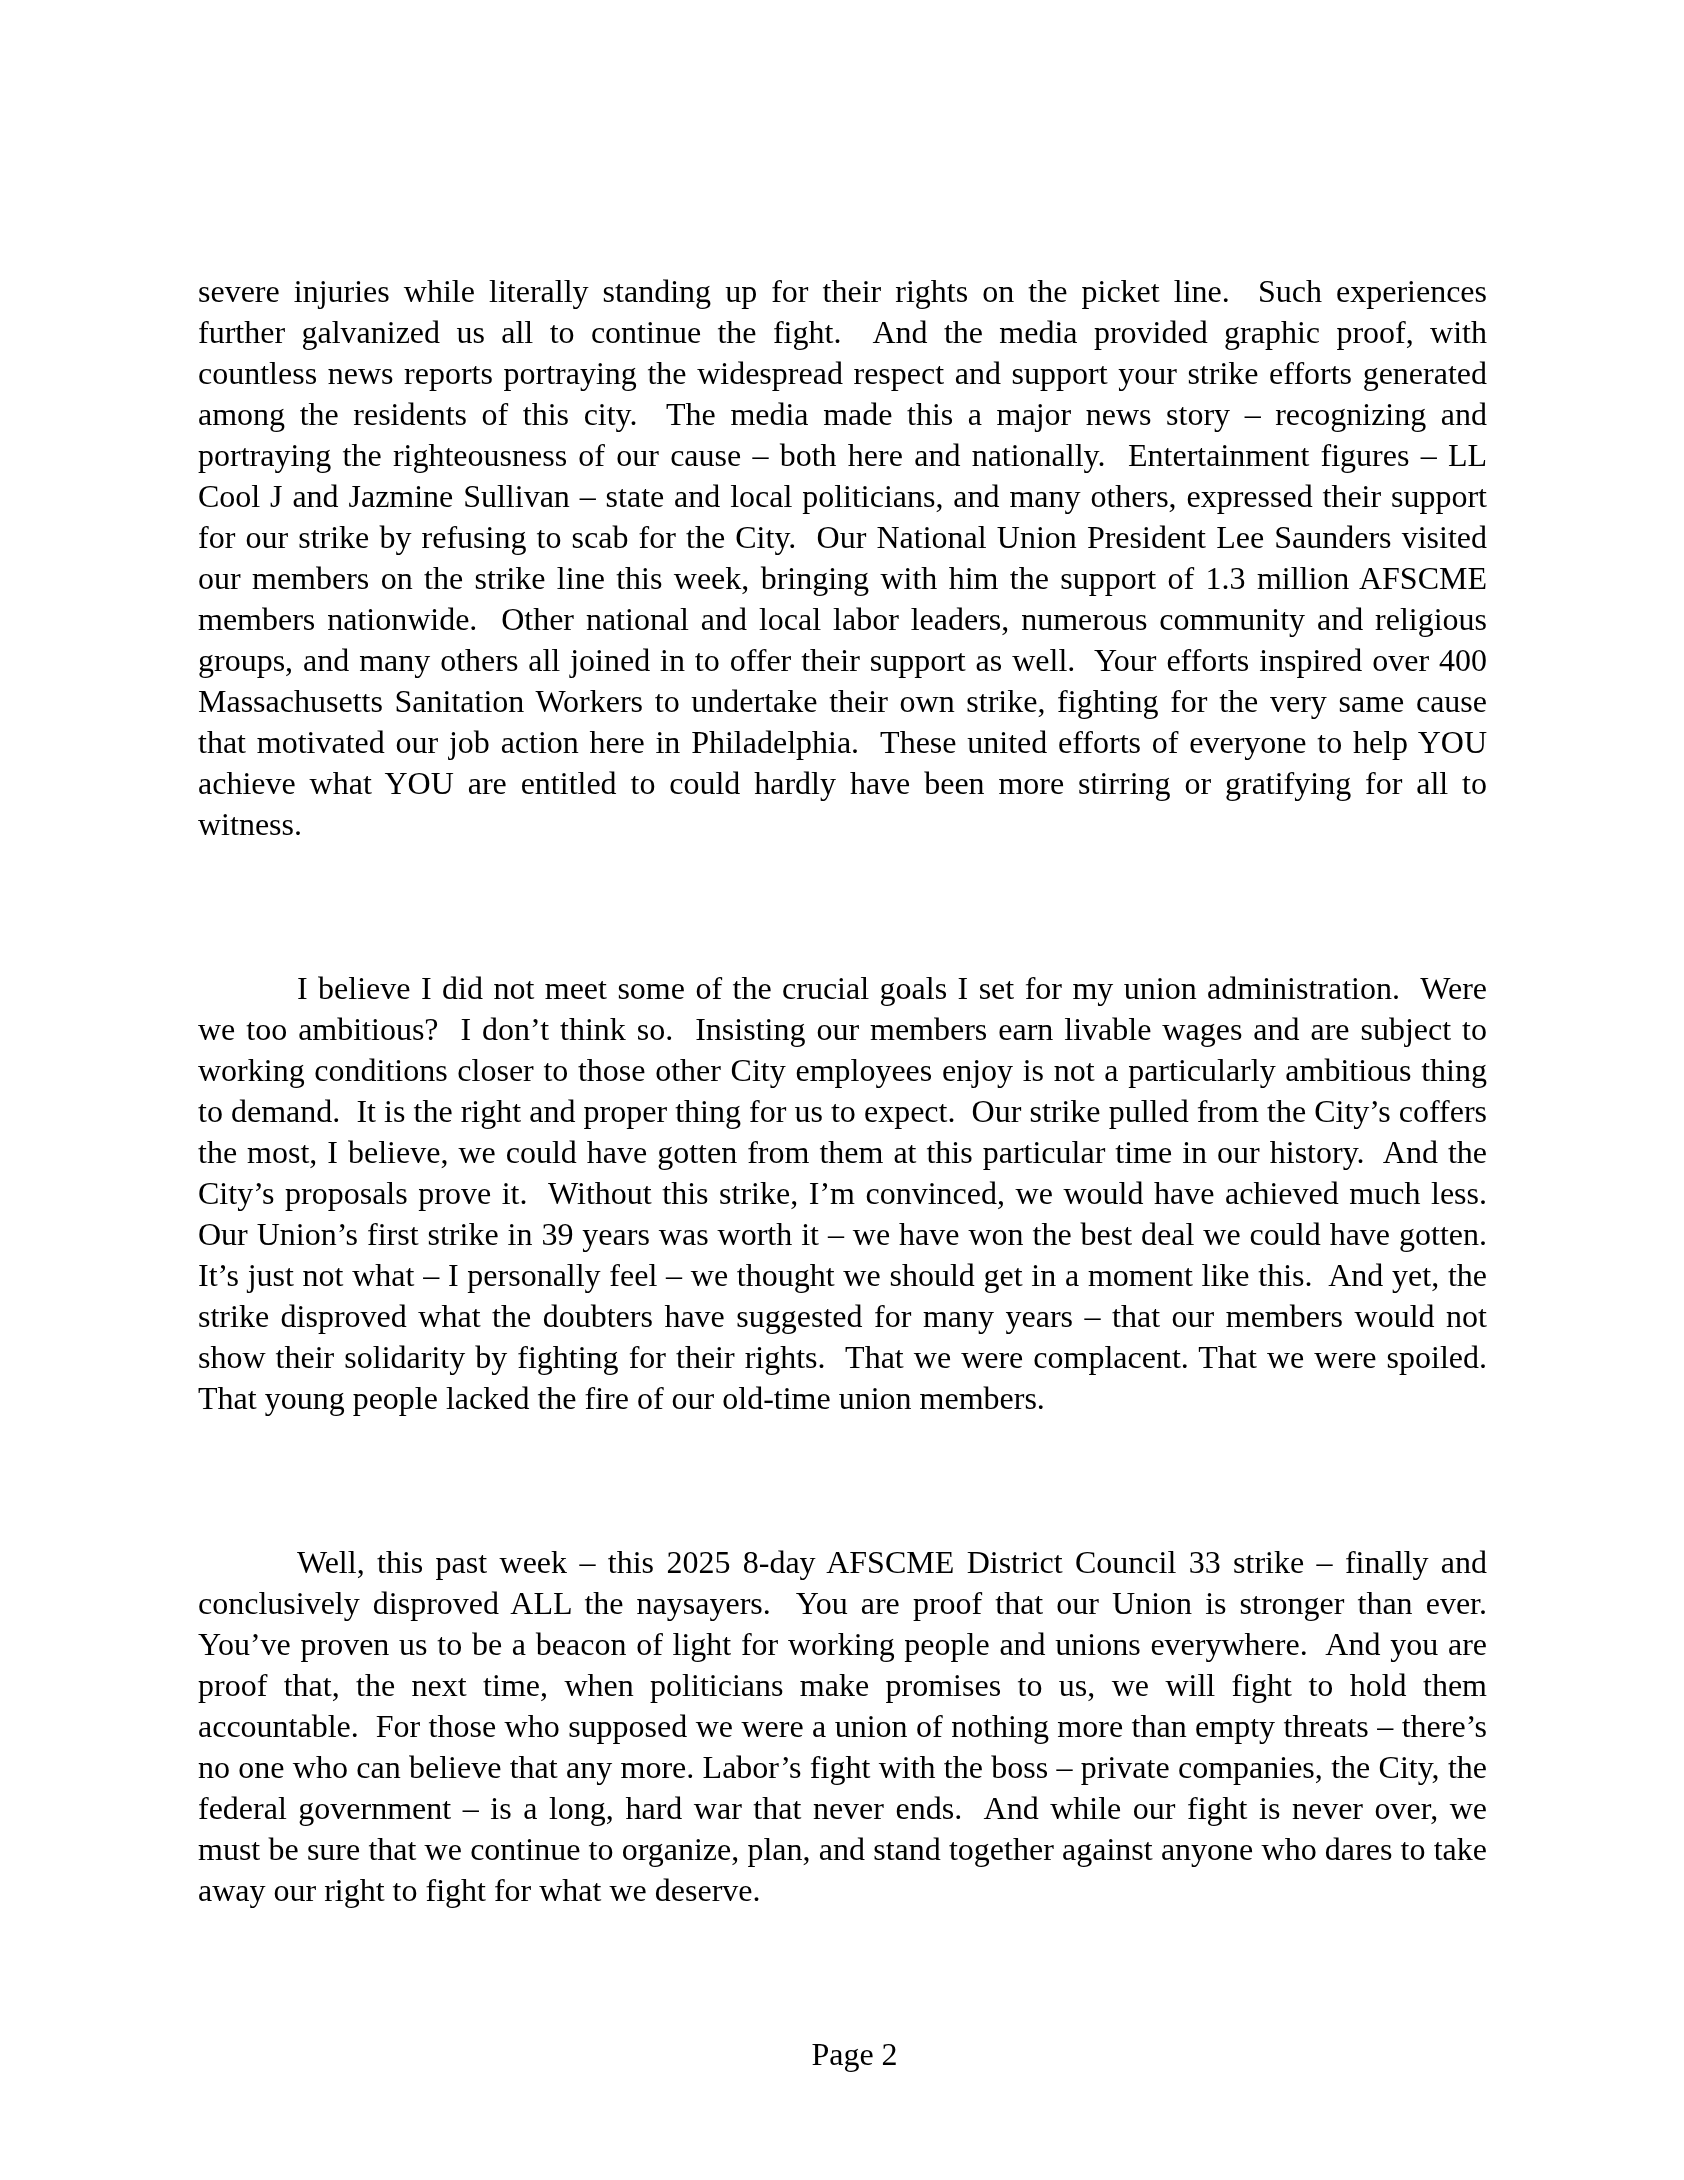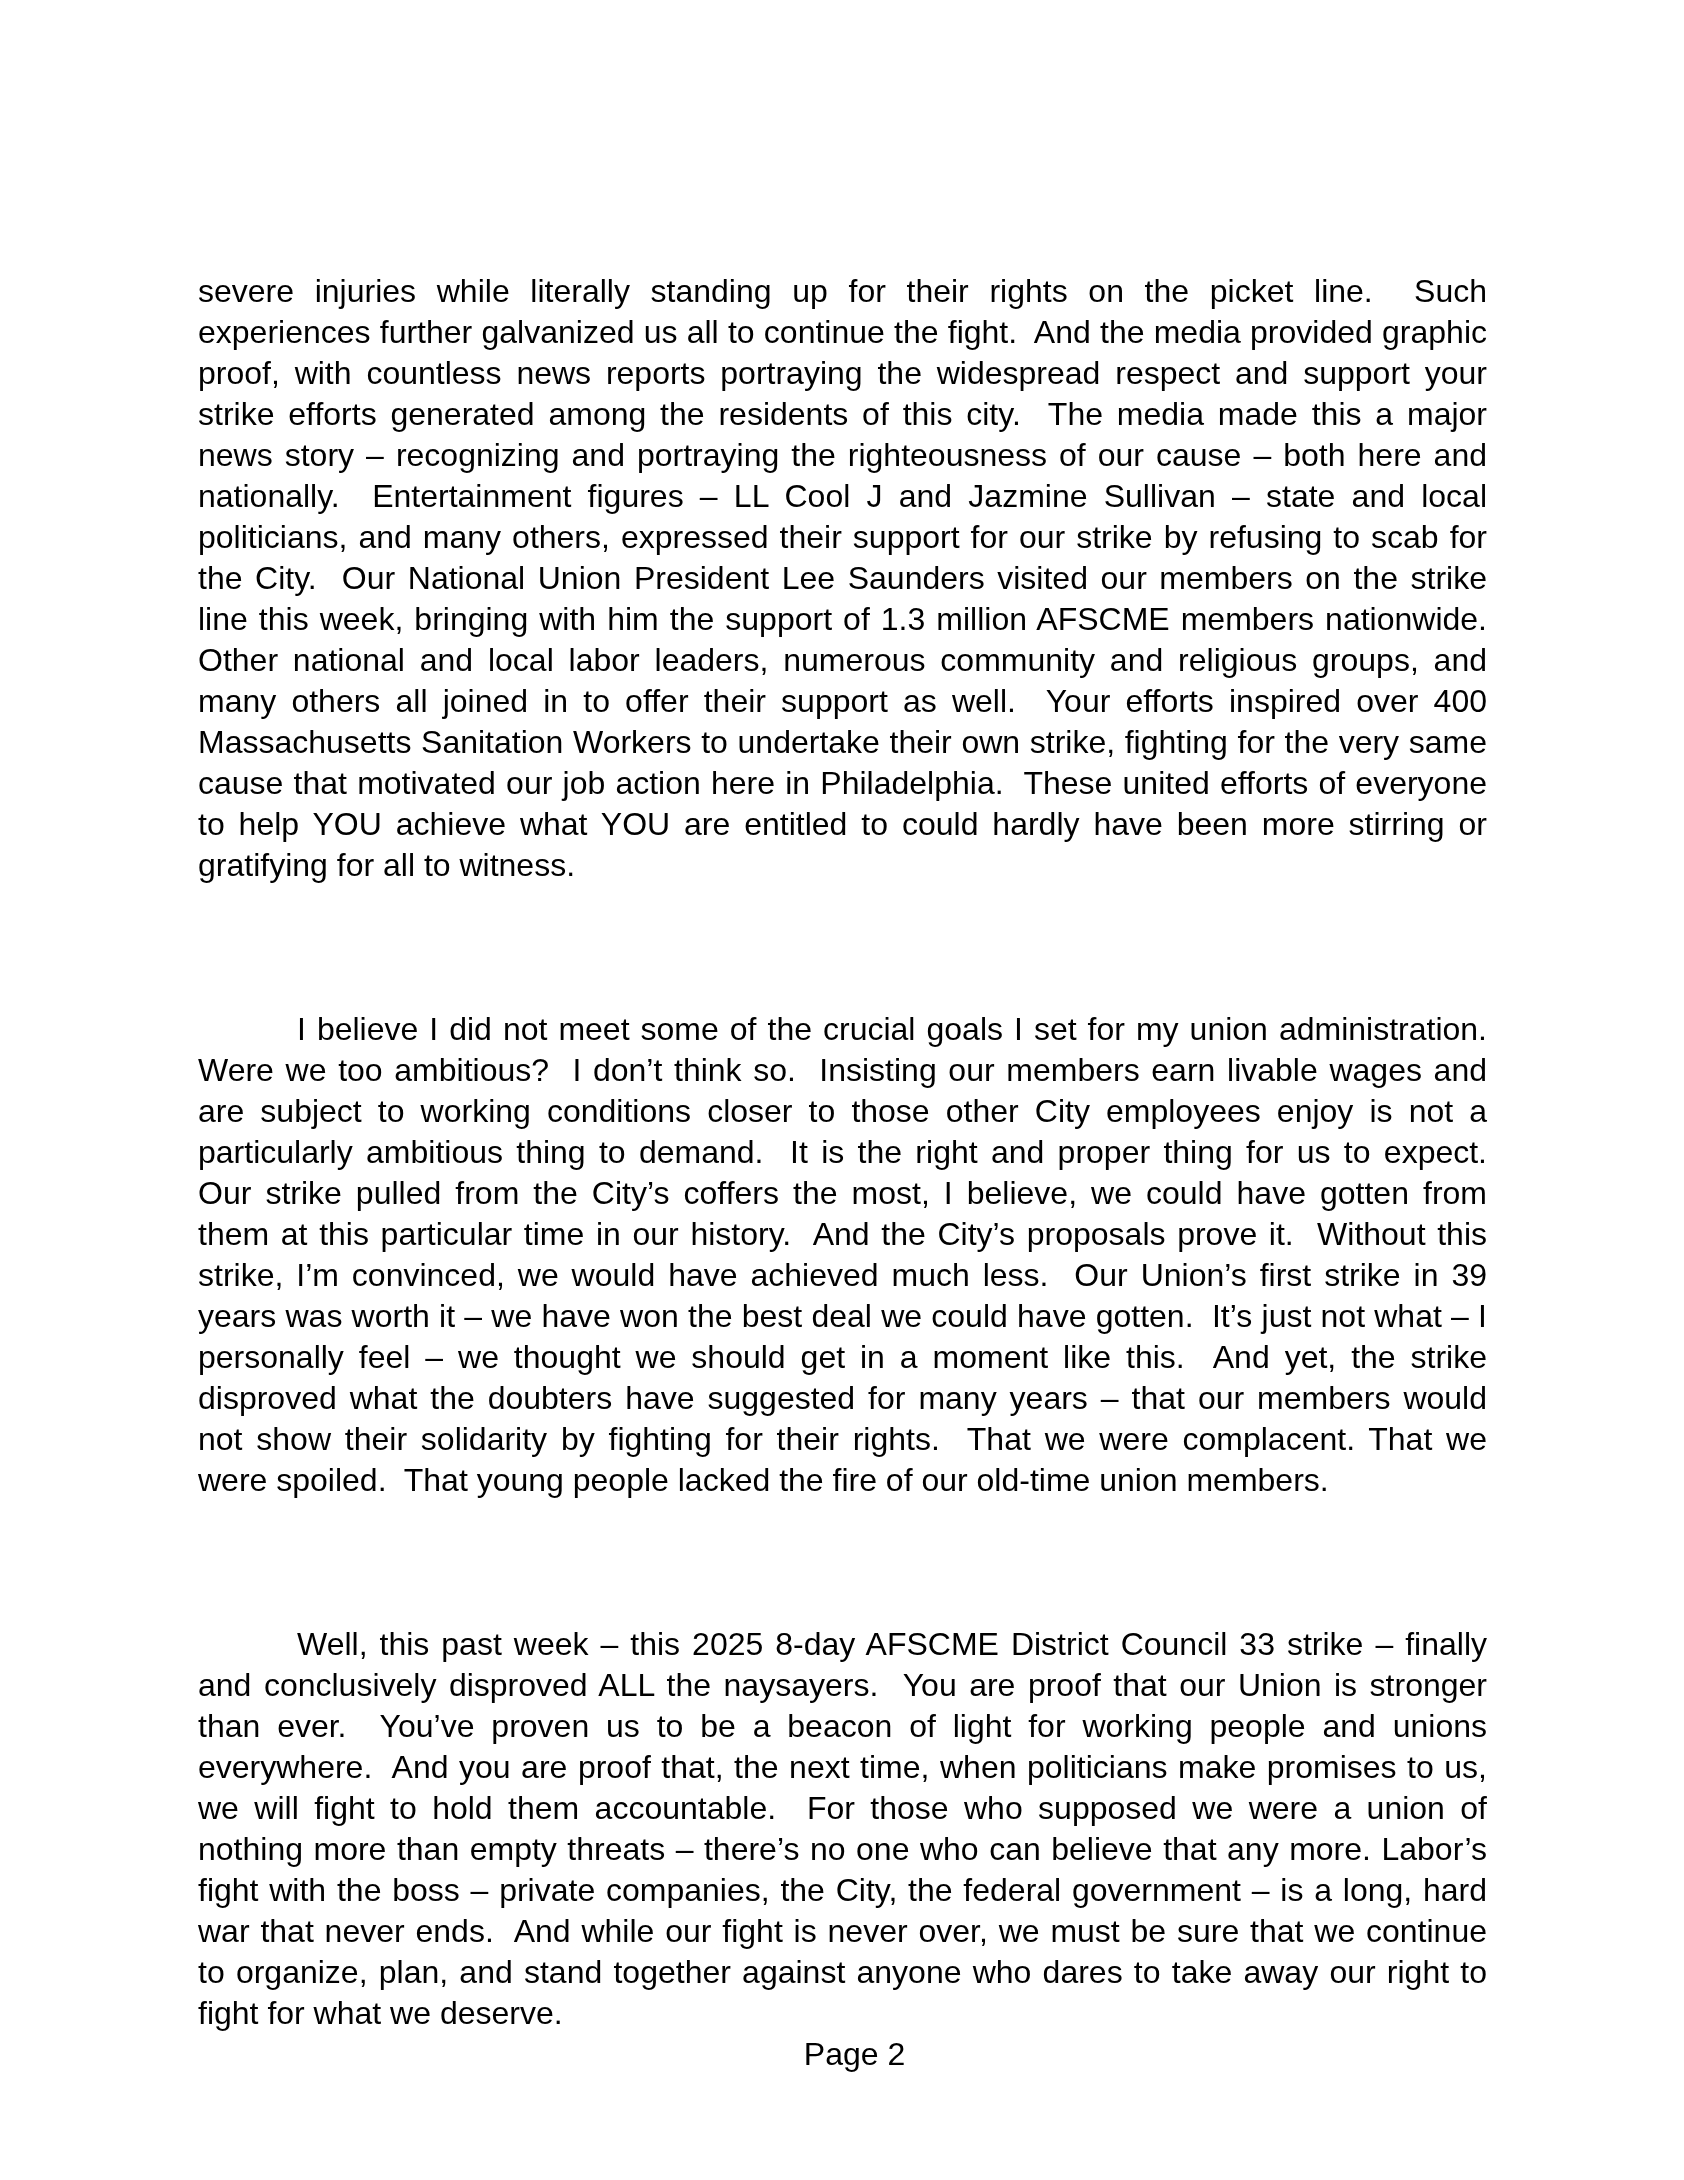--- a/index.html
+++ b/index.html
@@ -7,21 +7,21 @@
     padding: 0;
     background: #ffffff;
   }
   .page {
     position: relative;
     width: 1685px;
     height: 2102px;
     background: #ffffff;
     color: #000000;
     overflow: hidden;
-    font-family: Liberation Sans, sans-serif;
+    font-family: Liberation Serif, serif;
   }
   .content {
     position: absolute;
     left: 198px;
     top: 189px;
     width: 1289px;
     font-size: 32px;
     line-height: 41px;
     text-align: justify;
     white-space: pre-wrap;

